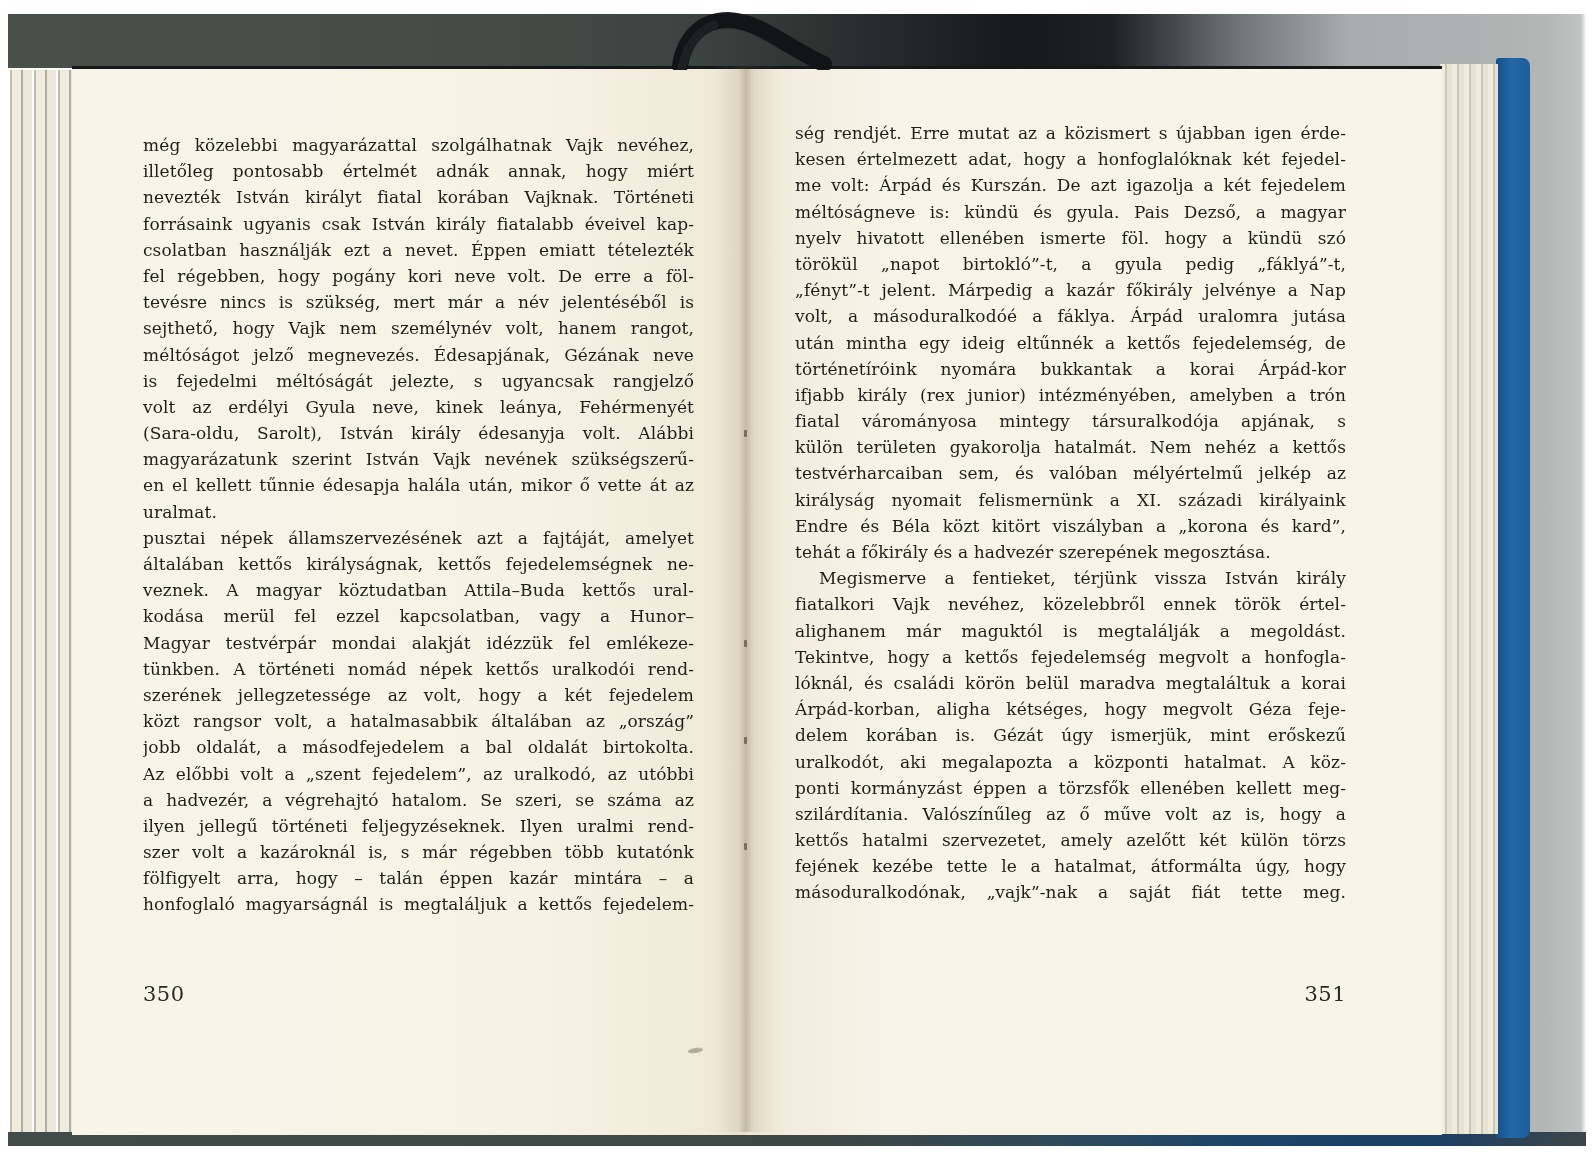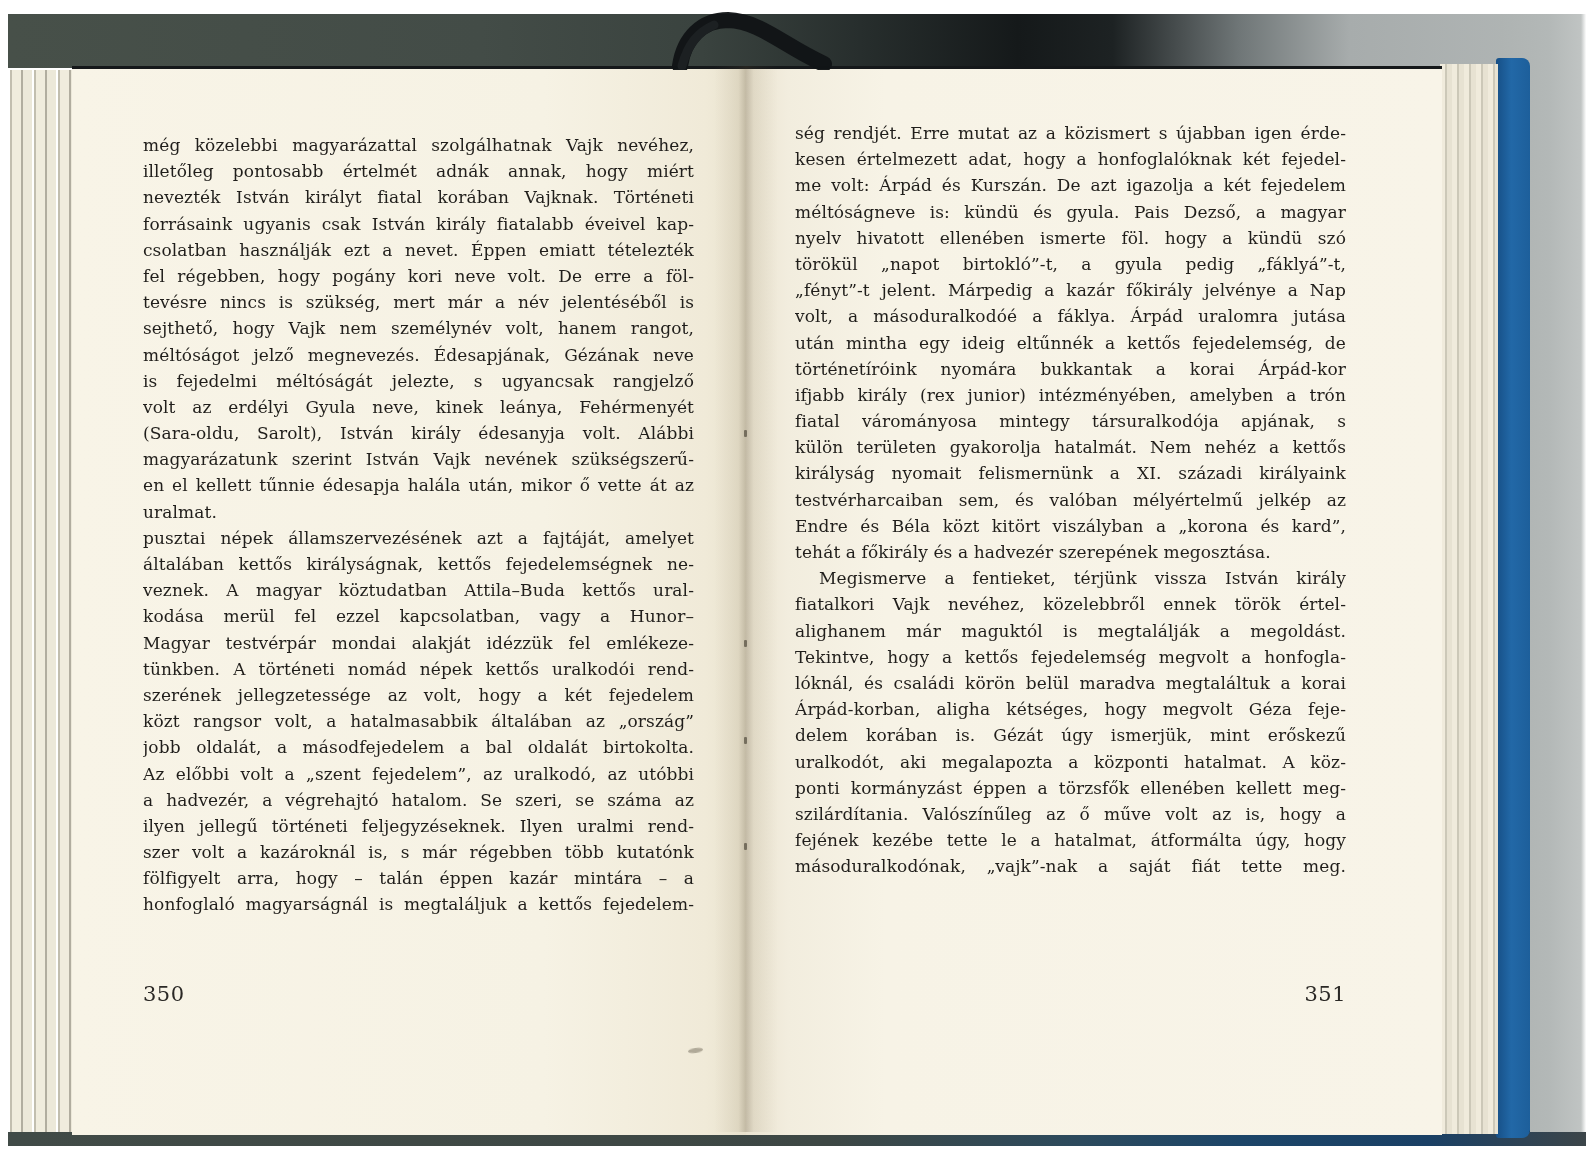--- a/index.html
+++ b/index.html
@@ -114,34 +114,35 @@
       <div class="page-line">méltóságneve is: kündü és gyula. Pais Dezső, a magyar</div>
       <div class="page-line">nyelv hivatott ellenében ismerte föl. hogy a kündü szó</div>
       <div class="page-line">törökül „napot birtokló”-t, a gyula pedig „fáklyá”-t,</div>
       <div class="page-line">„fényt”-t jelent. Márpedig a kazár főkirály jelvénye a Nap</div>
       <div class="page-line">volt, a másoduralkodóé a fáklya. Árpád uralomra jutása</div>
       <div class="page-line">után mintha egy ideig eltűnnék a kettős fejedelemség, de</div>
       <div class="page-line">történetíróink nyomára bukkantak a korai Árpád-kor</div>
       <div class="page-line">ifjabb király (rex junior) intézményében, amelyben a trón</div>
       <div class="page-line">fiatal várományosa mintegy társuralkodója apjának, s</div>
       <div class="page-line">külön területen gyakorolja hatalmát. Nem nehéz a kettős</div>
+      <div class="page-line">testvérharcaiban sem, és valóban mélyértelmű jelkép az</div>
       <div class="page-line">királyság nyomait felismernünk a XI. századi királyaink</div>
-      <div class="page-line">testvérharcaiban sem, és valóban mélyértelmű jelkép az</div>
       <div class="page-line">Endre és Béla közt kitört viszályban a „korona és kard”,</div>
       <div class="page-line end">tehát a főkirály és a hadvezér szerepének megosztása.</div>
       <div class="page-line indent">Megismerve a fentieket, térjünk vissza István király</div>
       <div class="page-line">fiatalkori Vajk nevéhez, közelebbről ennek török értel-</div>
       <div class="page-line">alighanem már maguktól is megtalálják a megoldást.</div>
       <div class="page-line">Tekintve, hogy a kettős fejedelemség megvolt a honfogla-</div>
       <div class="page-line">lóknál, és családi körön belül maradva megtaláltuk a korai</div>
       <div class="page-line">Árpád-korban, aligha kétséges, hogy megvolt Géza feje-</div>
       <div class="page-line">delem korában is. Gézát úgy ismerjük, mint erőskezű</div>
       <div class="page-line">uralkodót, aki megalapozta a központi hatalmat. A köz-</div>
       <div class="page-line">ponti kormányzást éppen a törzsfők ellenében kellett meg-</div>
       <div class="page-line">szilárdítania. Valószínűleg az ő műve volt az is, hogy a</div>
+      <div class="page-line">kettős hatalmi szervezetet, amely azelőtt két külön törzs</div>
       <div class="page-line">fejének kezébe tette le a hatalmat, átformálta úgy, hogy</div>
       <div class="page-line">másoduralkodónak, „vajk”-nak a saját fiát tette meg.</div>
     </div>
 
   <div class="abs pageno pageno-left">350</div>
   <div class="abs pageno pageno-right">351</div>
 
   <div class="abs smudge"></div>
 </div>
 

